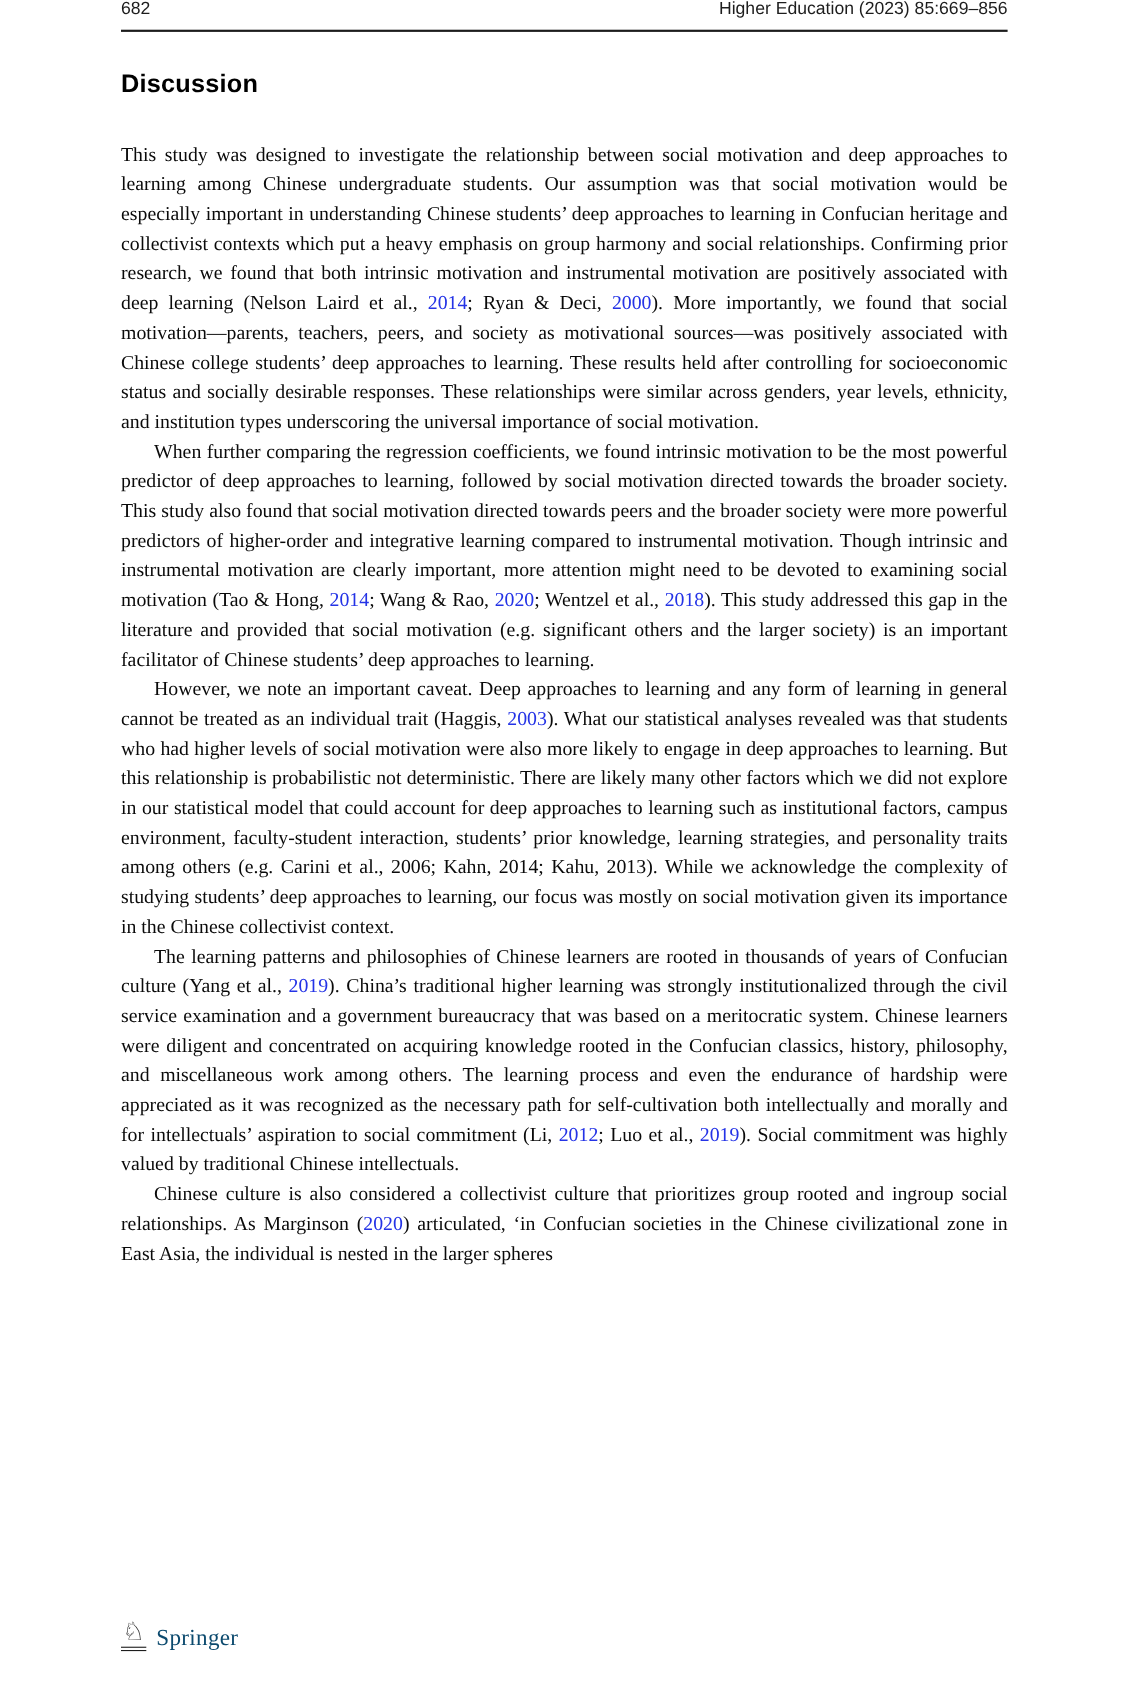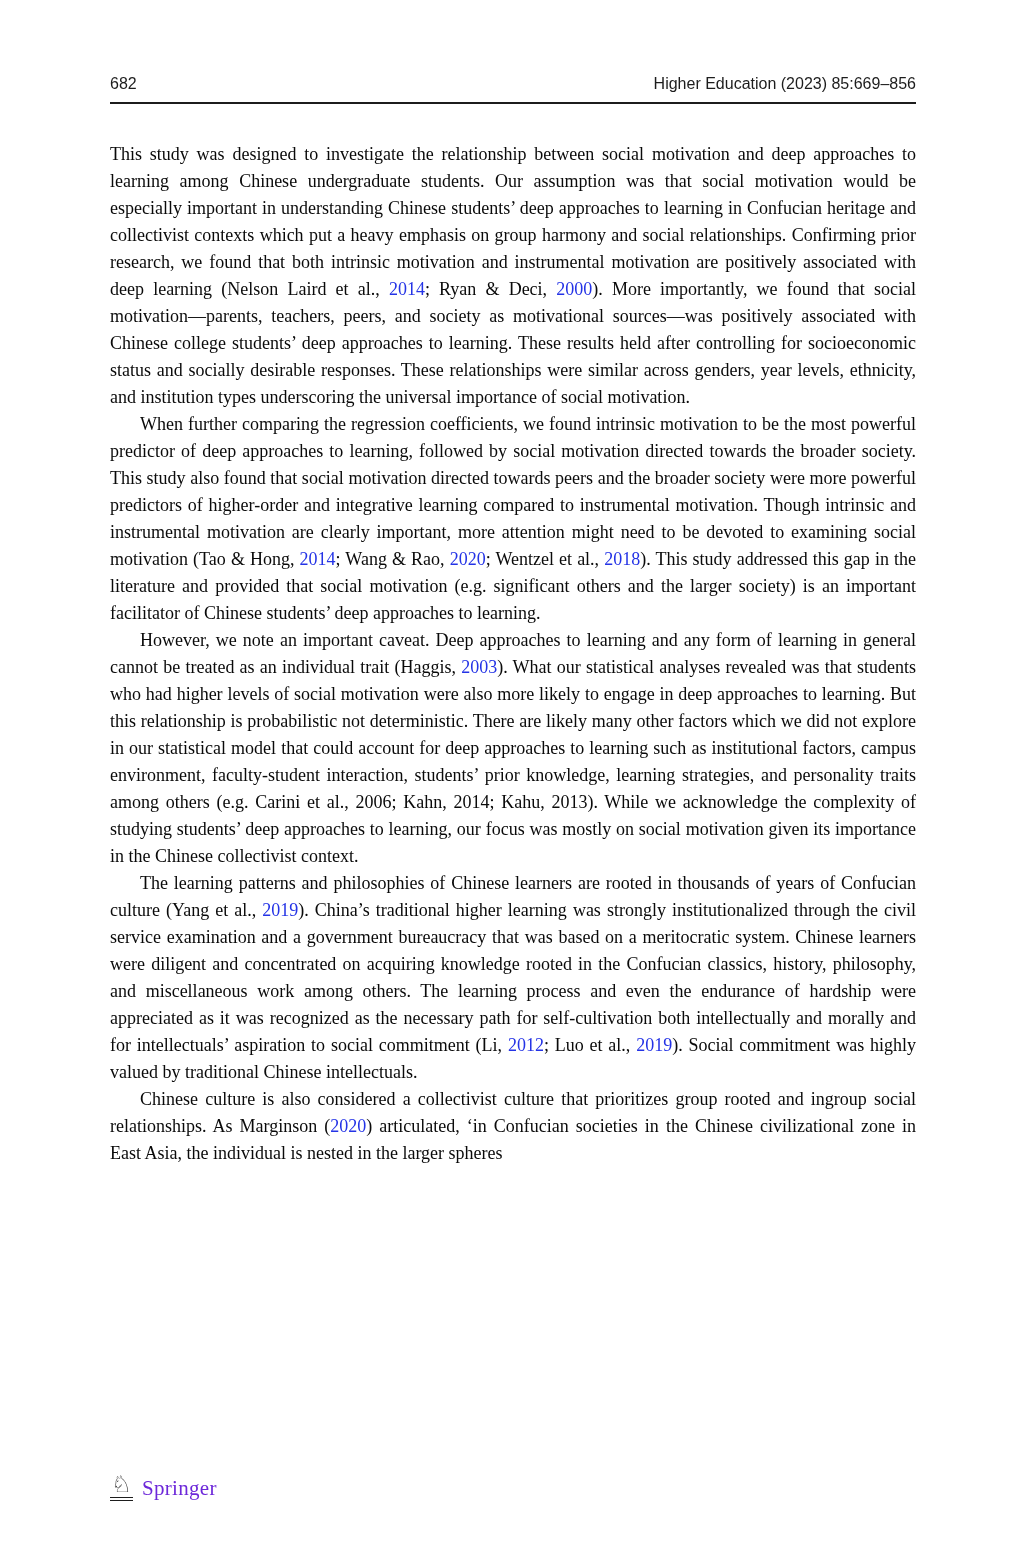--- a/index.html
+++ b/index.html
@@ -16,21 +16,20 @@
   .content {
     position: absolute;
     left: 110px;
     top: 0;
     width: 806px;
   }
   .running-head {
     display: flex;
     justify-content: space-between;
     align-items: flex-end;
-    margin-top: 75px;
     font-family: "Liberation Sans", sans-serif;
     font-size: 16px;
     color: #1d1d1d;
   }
   .head-rule {
     margin-top: 9px;
     border: 0;
     border-top: 2px solid var(--rule-color, #1c1c1c);
     height: 0;
   }
@@ -82,37 +81,38 @@
     width: 23px;
     height: 4px;
     border-top: 1.5px solid #1d1d1d;
     border-bottom: 1.5px solid #1d1d1d;
     box-sizing: border-box;
     margin-top: 1px;
   }
   .publisher-name {
     font-family: "Liberation Serif", serif;
     font-size: 21px;
-    color: #6d28d9;
+    color: #0c4a6e;
     letter-spacing: 0.3px;
   }
 </style>
 </head>
 <body>
 
 <div class="page">
   <div class="content">
 
     <header class="running-head">
       <span>682</span>
       <span>Higher Education (2023) 85:669–856</span>
     </header>
 
     <div class="head-rule"></div>
 
+    <h1 class="section-title">Discussion</h1>
 
     <div class="article-body">
         <p class=""><span>This study was designed to investigate the relationship between social motivation and deep approaches to learning among Chinese undergraduate students. Our assumption was that social motivation would be especially important in understanding Chinese students’ deep approaches to learning in Confucian heritage and collectivist contexts which put a heavy emphasis on group harmony and social relationships. Confirming prior research, we found that both intrinsic motivation and instrumental motivation are positively associated with deep learning (Nelson Laird et al., </span><span class="cite-link">2014</span><span>; Ryan &amp; Deci, </span><span class="cite-link">2000</span><span>). More importantly, we found that social motivation—parents, teachers, peers, and society as motivational sources—was positively associated with Chinese college students’ deep approaches to learning. These results held after controlling for socioeconomic status and socially desirable responses. These relationships were similar across genders, year levels, ethnicity, and institution types underscoring the universal importance of social motivation.</span></p>
         <p class="indent"><span>When further comparing the regression coefficients, we found intrinsic motivation to be the most powerful predictor of deep approaches to learning, followed by social motivation directed towards the broader society. This study also found that social motivation directed towards peers and the broader society were more powerful predictors of higher-order and integrative learning compared to instrumental motivation. Though intrinsic and instrumental motivation are clearly important, more attention might need to be devoted to examining social motivation (Tao &amp; Hong, </span><span class="cite-link">2014</span><span>; Wang &amp; Rao, </span><span class="cite-link">2020</span><span>; Wentzel et al., </span><span class="cite-link">2018</span><span>). This study addressed this gap in the literature and provided that social motivation (e.g. significant others and the larger society) is an important facilitator of Chinese students’ deep approaches to learning.</span></p>
         <p class="indent"><span>However, we note an important caveat. Deep approaches to learning and any form of learning in general cannot be treated as an individual trait (Haggis, </span><span class="cite-link">2003</span><span>). What our statistical analyses revealed was that students who had higher levels of social motivation were also more likely to engage in deep approaches to learning. But this relationship is probabilistic not deterministic. There are likely many other factors which we did not explore in our statistical model that could account for deep approaches to learning such as institutional factors, campus environment, faculty-student interaction, students’ prior knowledge, learning strategies, and personality traits among others (e.g. Carini et al., 2006; Kahn, 2014; Kahu, 2013). While we acknowledge the complexity of studying students’ deep approaches to learning, our focus was mostly on social motivation given its importance in the Chinese collectivist context.</span></p>
         <p class="indent"><span>The learning patterns and philosophies of Chinese learners are rooted in thousands of years of Confucian culture (Yang et al., </span><span class="cite-link">2019</span><span>). China’s traditional higher learning was strongly institutionalized through the civil service examination and a government bureaucracy that was based on a meritocratic system. Chinese learners were diligent and concentrated on acquiring knowledge rooted in the Confucian classics, history, philosophy, and miscellaneous work among others. The learning process and even the endurance of hardship were appreciated as it was recognized as the necessary path for self-cultivation both intellectually and morally and for intellectuals’ aspiration to social commitment (Li, </span><span class="cite-link">2012</span><span>; Luo et al., </span><span class="cite-link">2019</span><span>). Social commitment was highly valued by traditional Chinese intellectuals.</span></p>
         <p class="indent"><span>Chinese culture is also considered a collectivist culture that prioritizes group rooted and ingroup social relationships. As Marginson (</span><span class="cite-link">2020</span><span>) articulated, ‘in Confucian societies in the Chinese civilizational zone in East Asia, the individual is nested in the larger spheres</span></p>
       </div>
 
   </div>

